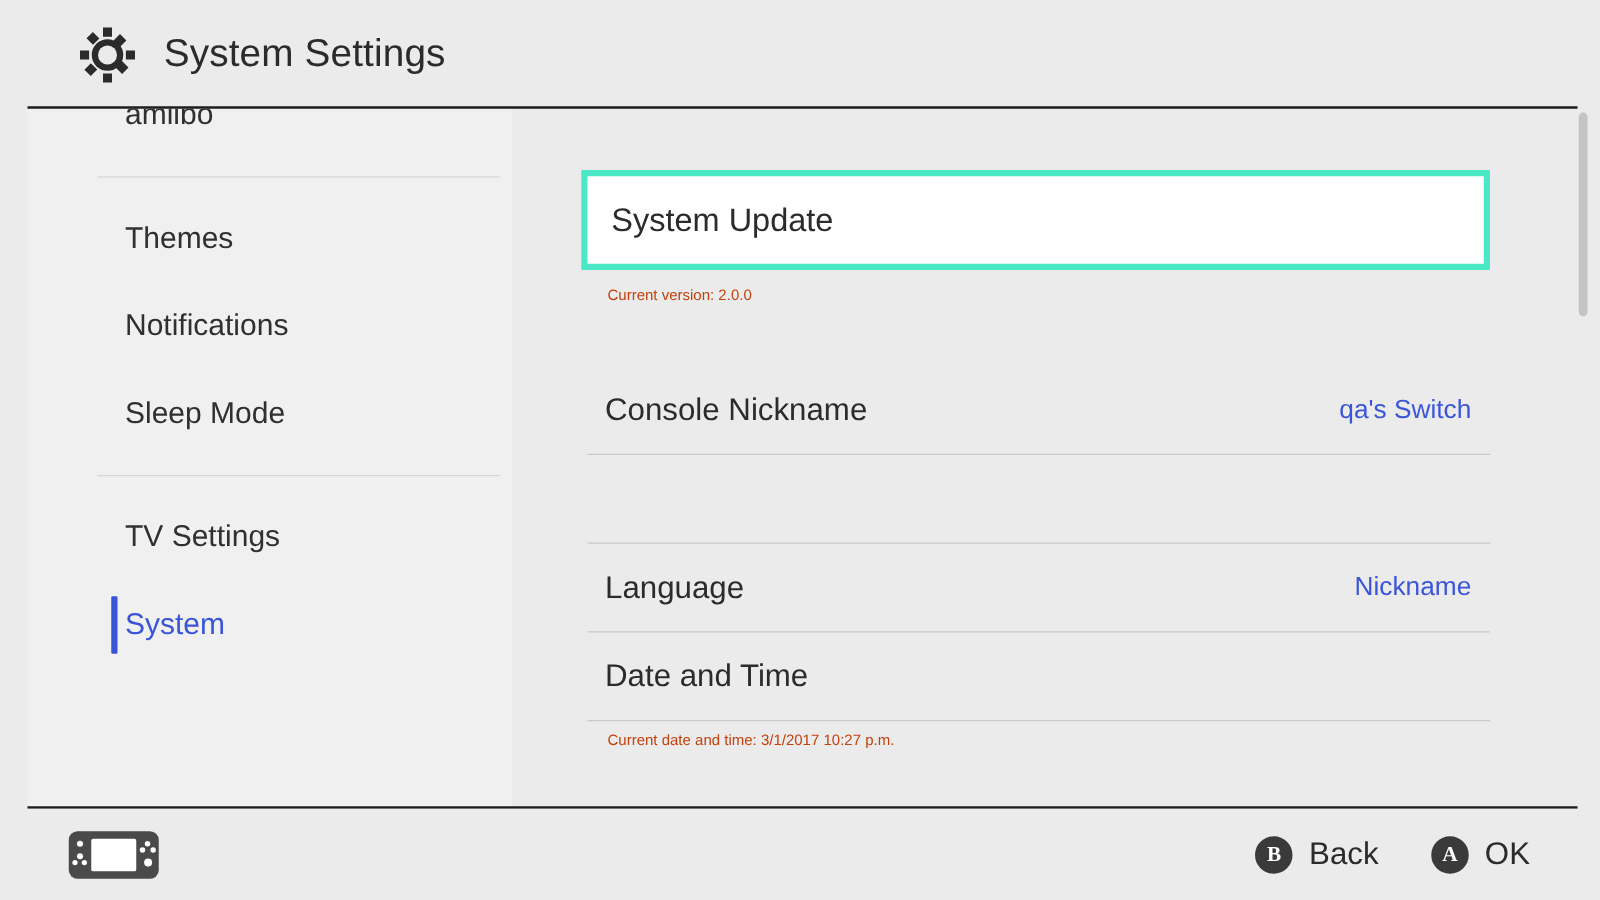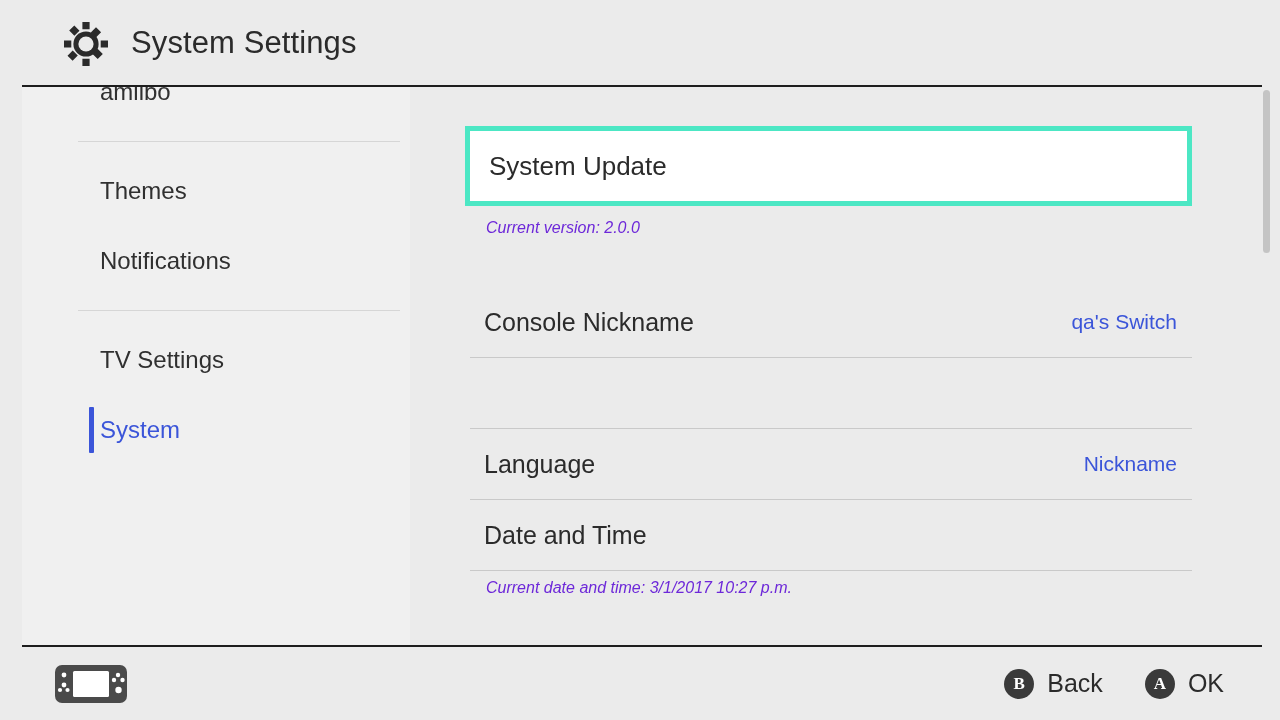--- a/index.html
+++ b/index.html
@@ -108,21 +108,21 @@
   .sidebar-divider {
     height: 1px;
     background: #d6d6d6;
     margin: 14px 10px 14px 56px;
   }
 
   
   .main {
     position: absolute;
     left: 470px;
-    top: 0;
+    top: 10px;
     width: 722px;
   }
 
   .row {
     height: 71px;
     display: flex;
     align-items: center;
     justify-content: space-between;
     border-bottom: 1px solid #c9c9c9;
     padding: 0 15px 0 14px;
@@ -136,25 +136,24 @@
   }
 
   .row-value {
     font-size: 21px;
     color: #3b55d9;
   }
 
   .row.blank { height: 71px; }
 
   .row-sub {
-    font-size: 16px;
-    color: #6d28d9;
+    font-size: 12px;
+    color: #c2410c;
     padding: 8px 0 0 16px;
     white-space: nowrap;
-    font-style: italic;
   }
 
   
   .focus-card {
     position: absolute;
     left: -5px;
     top: 39px;
     width: 727px;
     height: 80px;
     background: #ffffff;
@@ -275,20 +274,23 @@
         <span>amiibo</span>
       </div>
 
       <div class="sidebar-divider"></div>
 
       <div class="sidebar-item">
         <span>Themes</span>
       </div>
       <div class="sidebar-item">
         <span>Notifications</span>
+      </div>
+      <div class="sidebar-item">
+        <span>Sleep Mode</span>
       </div>
 
       <div class="sidebar-divider"></div>
 
       <div class="sidebar-item">
         <span>TV Settings</span>
       </div>
       <div class="sidebar-item selected">
         <span>System</span>
       </div>

